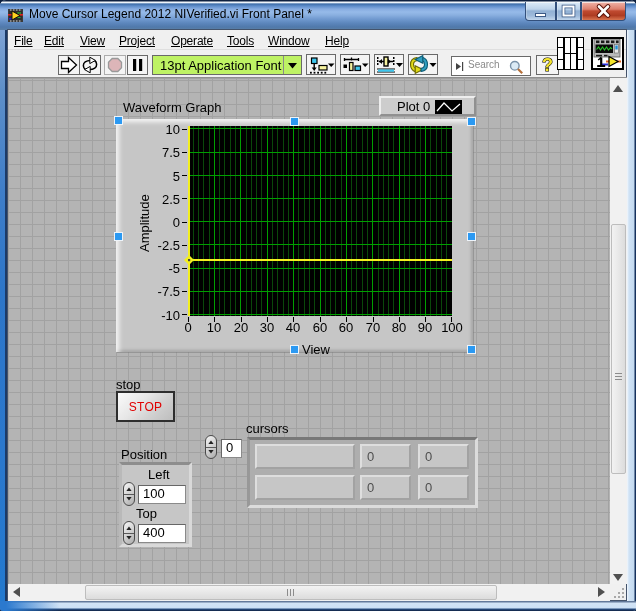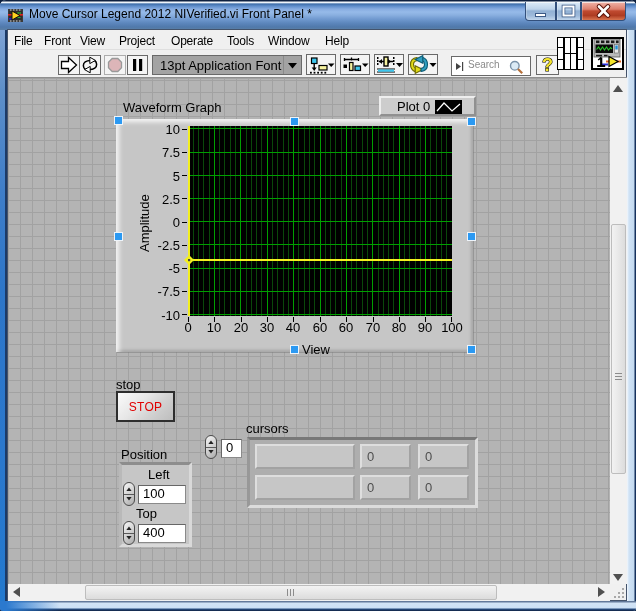--- a/index.html
+++ b/index.html
@@ -13,21 +13,21 @@
 #borderB{left:0;top:601px;width:636px;height:10px;background:linear-gradient(to right,#2b79ce 0,#2b79ce 6px,rgba(43,121,206,0) 60px),linear-gradient(to bottom,#63799a 0,#63799a 1px,#d3e4f6 2px,#cce0f5 7px,#2c5185 8px,#0e2142 10px);}
 .winbtn{top:2px;height:19px;border:1px solid #33507c;border-top:none;box-sizing:border-box;box-shadow:inset 0 1px 0 rgba(255,255,255,0.65), inset 1px 0 0 rgba(255,255,255,0.25);}
 #btnmin{left:525px;width:31px;border-bottom-left-radius:4px;background:linear-gradient(to bottom,#dcebf8 0,#bdd3ea 40%,#92b1d4 50%,#9db9da 75%,#c2d6ec 100%);}
 #btnmax{left:556px;width:25px;background:linear-gradient(to bottom,#dcebf8 0,#bdd3ea 40%,#92b1d4 50%,#9db9da 75%,#c2d6ec 100%);}
 #btnclose{left:581px;width:45px;border-bottom-right-radius:4px;background:linear-gradient(to bottom,#f0b4a8 0,#dd7f6d 40%,#c04a30 50%,#ae3c22 75%,#d87450 100%);}
 #titleicon{left:8px;top:8px;width:15px;height:15px;}
 #titletext{left:29px;top:7px;font-size:12px;color:#000;}
 
 #client{left:7px;top:29px;width:620px;height:572px;background:#f0f0f0;border:1px solid #44536b;box-sizing:border-box;}
 #menubar{left:8px;top:32px;width:618px;height:17px;font-size:12px;letter-spacing:-0.2px;color:#000;}
-.mi{position:absolute;top:2px;}
+.mi{position:absolute;top:2px;text-decoration:underline;}
 #toolbar-sep{left:8px;top:77px;width:619px;height:1px;background:#8f8f8f;}
 
 .tbtn{position:absolute;background:#f4f4f4;border:1px solid #696969;box-sizing:border-box;}
 
 #panel{left:8px;top:78px;width:602px;height:506px;background-color:#b4b4b4;
  background-image:
   repeating-linear-gradient(to right,#a2a2a2 0 1px,transparent 1px 12px),
   repeating-linear-gradient(to bottom,#a2a2a2 0 1px,transparent 1px 12px);
  background-position:0px 2px;}
 
@@ -104,21 +104,21 @@
         </g>
         <g stroke="#fff" stroke-width="2.6" stroke-linecap="round">
           <line x1="17" y1="4.5" x2="26" y2="13.5"></line>
           <line x1="26" y1="4.5" x2="17" y2="13.5"></line>
         </g>
       </svg></div>
 
  <div class="abs" id="client"></div>
  <div class="abs" id="menubar">
   <span class="mi" style="left:6px">File</span>
-  <span class="mi" style="left:36px">Front</span>
+  <span class="mi" style="left:36px">Edit</span>
   <span class="mi" style="left:72px">View</span>
   <span class="mi" style="left:111px">Project</span>
   <span class="mi" style="left:163px">Operate</span>
   <span class="mi" style="left:219px">Tools</span>
   <span class="mi" style="left:260px">Window</span>
   <span class="mi" style="left:317px">Help</span>
  </div>
  <div class="abs" id="toolbar-sep"></div>
  <div class="abs" style="left:8px;top:49px;width:618px;height:1px;background:#dfdfdf"></div>
 
@@ -133,21 +133,21 @@
         <polygon points="9.8,1.2 15.4,4.4 9.8,7.6" fill="#fff" stroke="#000" stroke-width="1"></polygon>
         <polygon points="10.2,16.8 4.6,13.6 10.2,10.4" fill="#fff" stroke="#000" stroke-width="1"></polygon>
       </svg></div>
  <div class="tbtn" style="left:104px;top:55px;width:22px;height:20px;border-color:#adadad"><svg width="20" height="18" viewBox="0 0 20 18">
         <polygon points="7.2,2.5 12.8,2.5 16.5,6.2 16.5,11.8 12.8,15.5 7.2,15.5 3.5,11.8 3.5,6.2" fill="#dcb5b8" stroke="#999" stroke-width="1.3"></polygon>
       </svg></div>
  <div class="tbtn" style="left:127px;top:55px;width:21px;height:20px"><svg width="19" height="18" viewBox="0 0 19 18">
         <rect x="5" y="3" width="3.2" height="12" fill="#000"></rect>
         <rect x="11" y="3" width="3.2" height="12" fill="#000"></rect>
       </svg></div>
- <div class="tbtn" style="left:152px;top:55px;width:150px;height:20px;background:#a3a3a3">
+ <div class="tbtn" style="left:152px;top:55px;width:150px;height:20px;background:#bef264">
       <span style="position:absolute;left:7px;top:2px;font-size:13px">13pt Application Font</span>
       <div style="position:absolute;right:17px;top:0;width:1px;height:18px;background:#8a8a8a"></div>
       <svg style="position:absolute;right:4px;top:7px" width="9" height="6" viewBox="0 0 9 6">
         <polygon points="0,0 9,0 4.5,5.5" fill="#000"></polygon>
       </svg>
     </div>
  <div class="tbtn" style="left:306px;top:54px;width:30px;height:21px"><svg width="28" height="19" viewBox="0 0 28 19">
         <rect x="4.5" y="3" width="5.5" height="5.5" fill="#3ec7ee" stroke="#000" stroke-width="1.2"></rect>
         <path d="M7.2,8.5 v5" stroke="#000" stroke-width="1.4"></path>
         <polygon points="4.7,12.5 9.7,12.5 7.2,16" fill="#000"></polygon>

